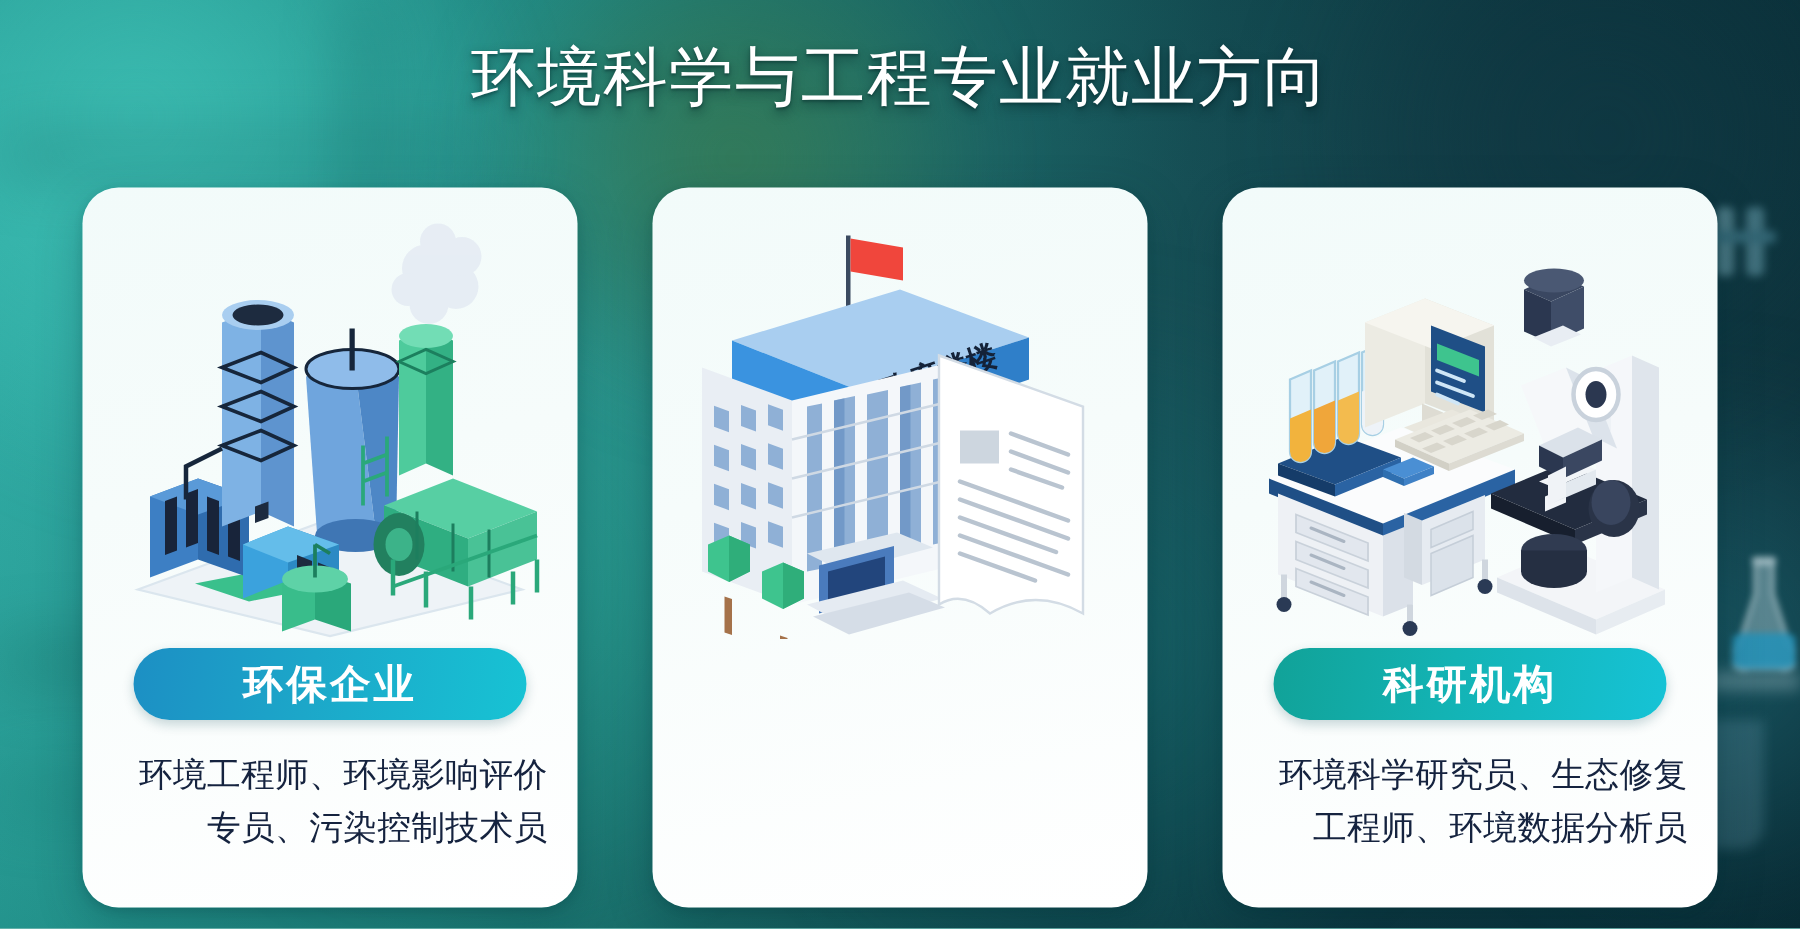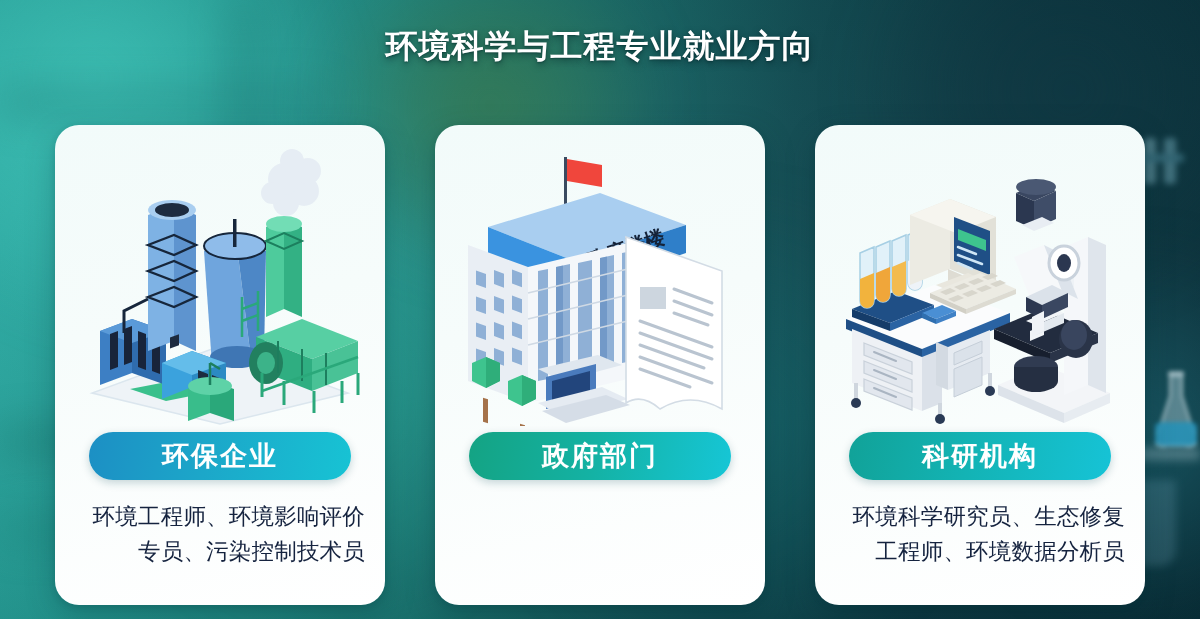--- a/index.html
+++ b/index.html
@@ -94,22 +94,22 @@
     position: absolute; inset: 0;
     background: radial-gradient(ellipse at 30% 40%, rgba(255,255,255,.06) 0%, rgba(0,0,0,.18) 100%);
   }
 
   
   .title {
     position: absolute;
     left: 0; right: 0; top: 28px;
     text-align: center;
     color: #ffffff;
-    font-size: 32px;
-    font-weight: bold;
+    font-size: 43px;
+    font-weight: normal;
     letter-spacing: 1px;
     line-height: 1.15;
     text-shadow: 0 3px 7px rgba(2,32,36,.55), 0 1px 2px rgba(2,32,36,.45);
   }
 
   
   .cards {
     position: absolute;
     left: 55px;
     top: 125px;
@@ -365,21 +365,20 @@
           <path d="M224 160 L262 174"></path>
           <path d="M224 172 L258 184"></path>
           <path d="M190 180 L262 206"></path>
           <path d="M190 192 L262 218"></path>
           <path d="M190 204 L254 227"></path>
           <path d="M190 216 L262 242"></path>
           <path d="M190 228 L240 246"></path>
         </g>
       </svg>
 
-      <div class="badge badge-2">政府部门</div>
     </div>
 
     <div class="card">
       <svg class="illus" viewBox="0 0 300 285">
 
         <path d="M16 178 L104 144 L180 172 L92 208 Z" fill="#fbfcfd"></path>
         <path d="M16 178 L92 208 L92 218 L16 188 Z" fill="#1f4f86"></path>
         <path d="M92 208 L180 172 L180 182 L92 218 Z" fill="#2a63a3"></path>
 
         <path d="M22 188 L92 216 L92 270 L22 242 Z" fill="#eef1f5"></path>

